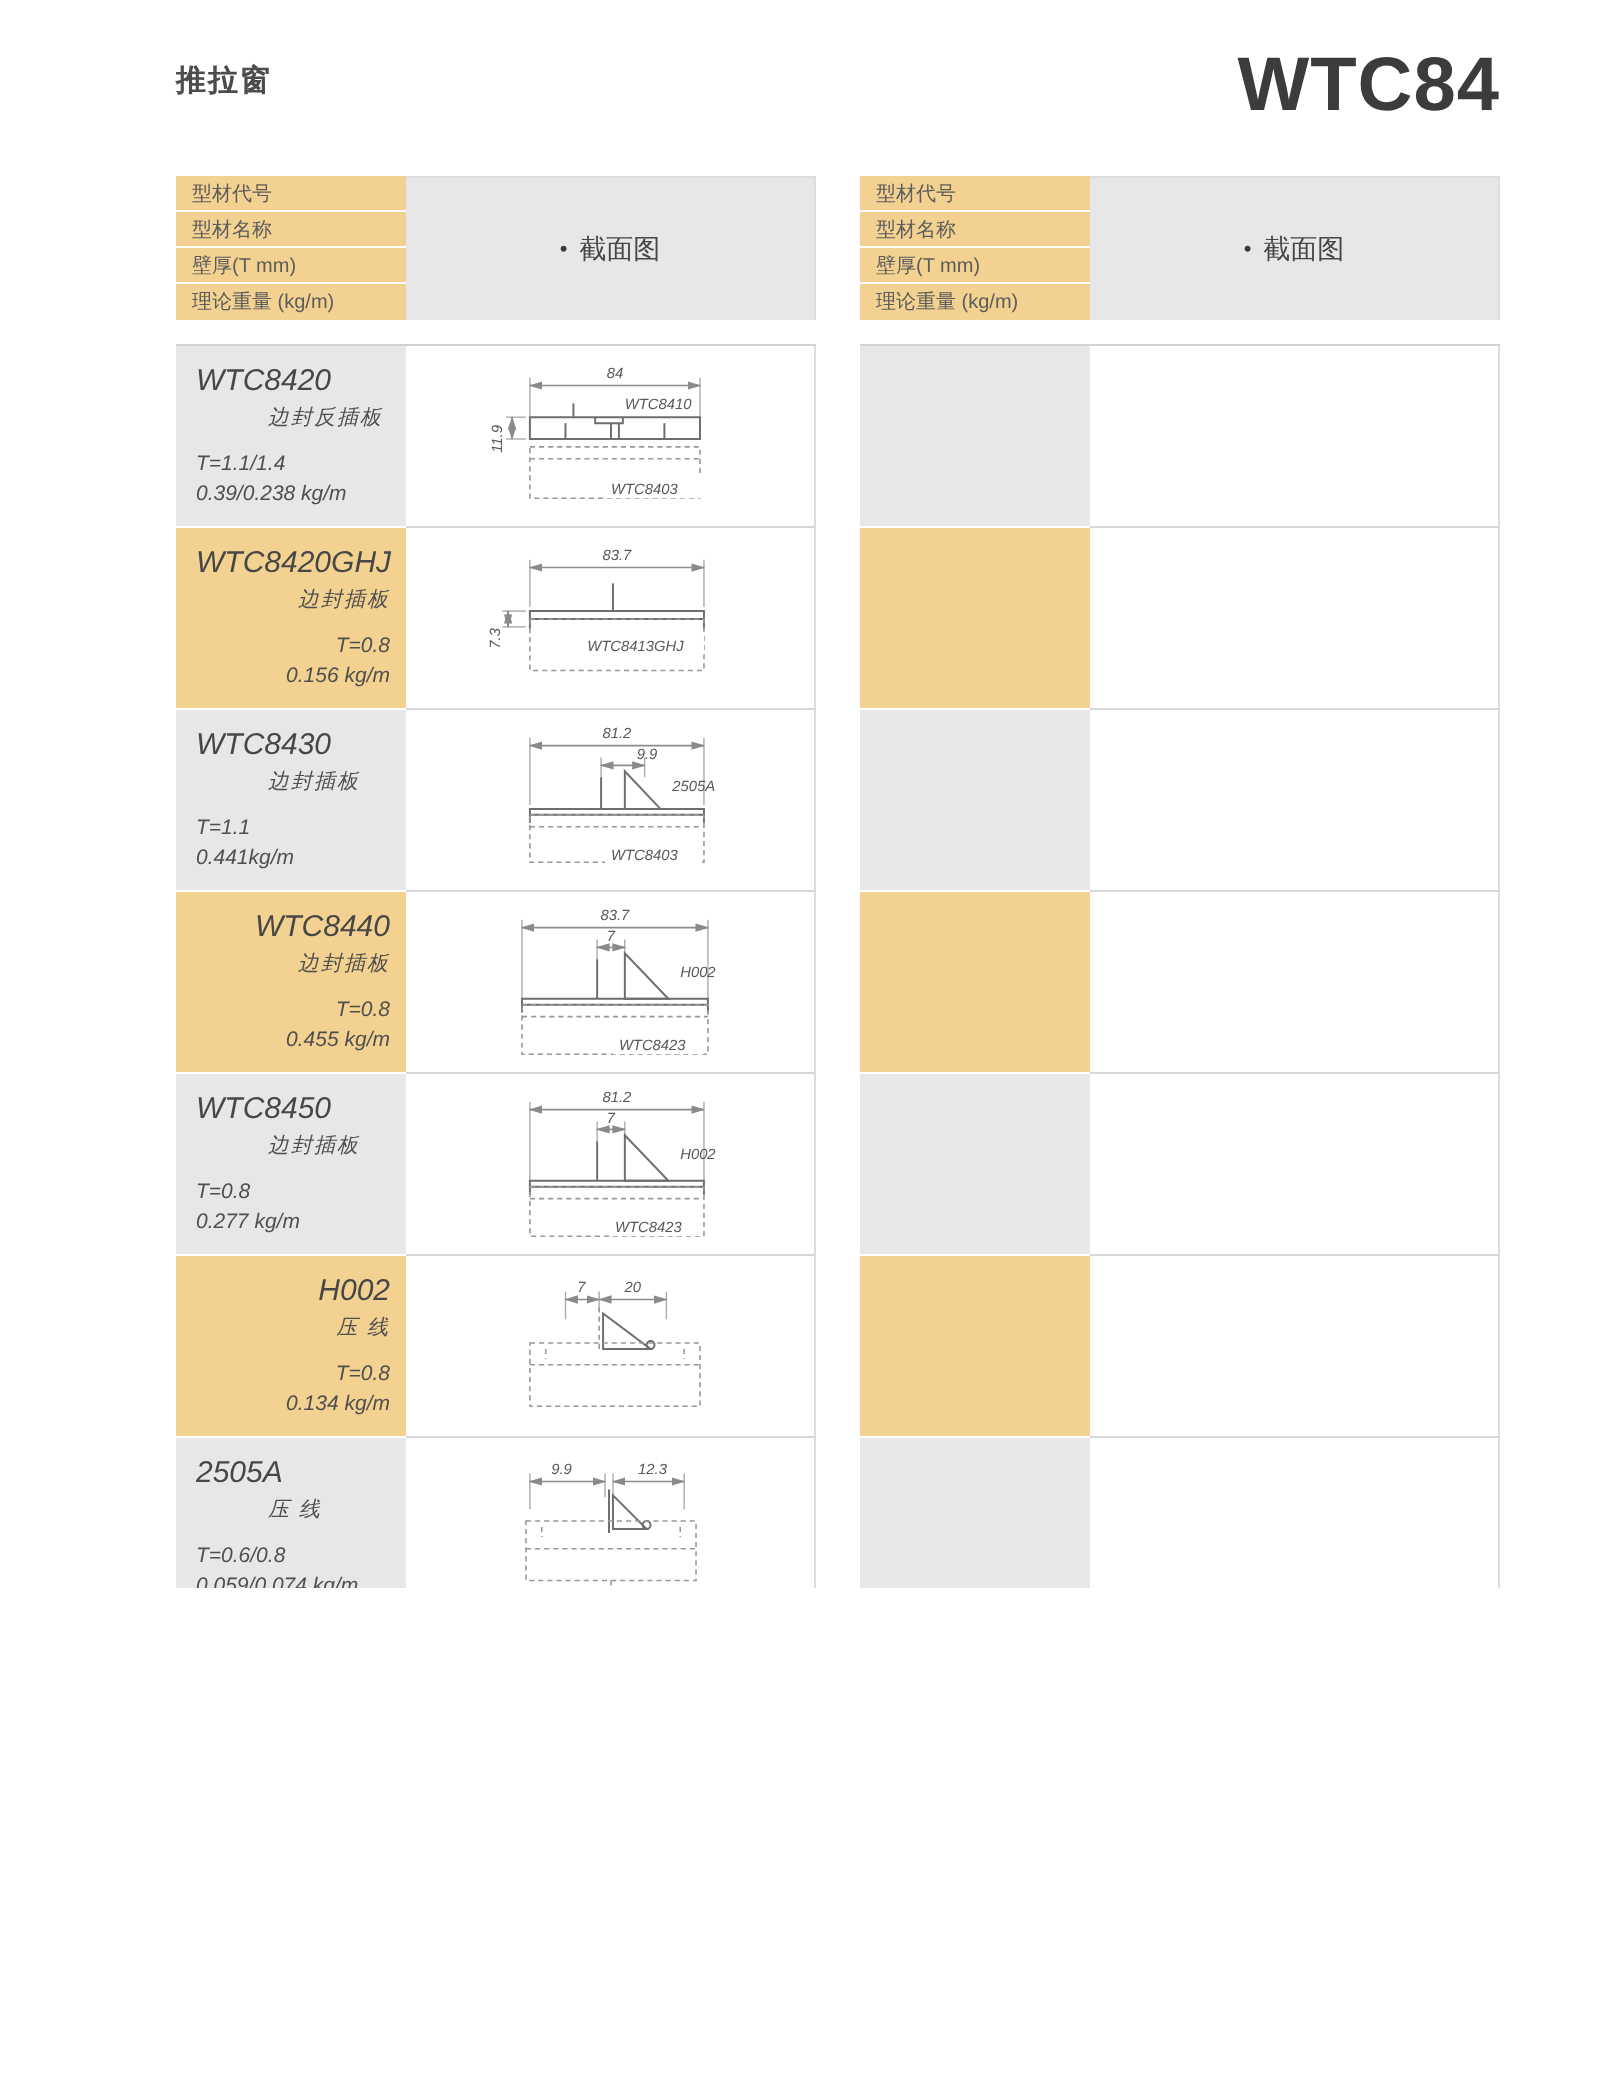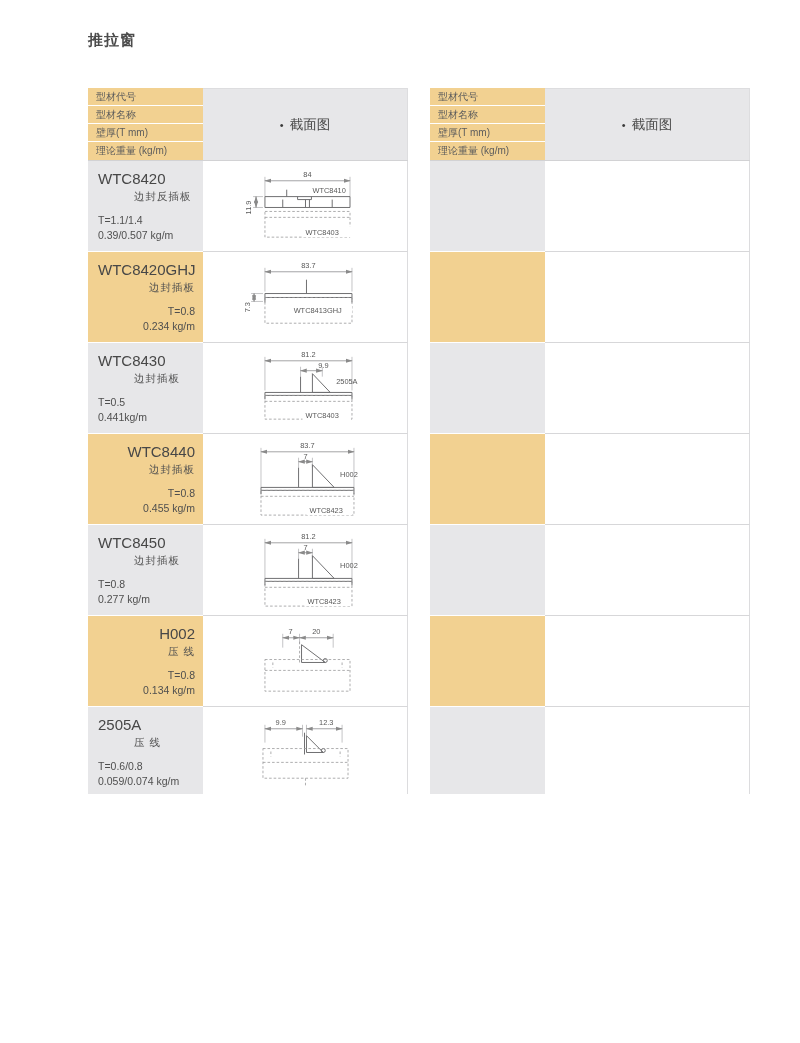--- a/index.html
+++ b/index.html
@@ -24,30 +24,30 @@
   #right-table { left:430px; }
 
   
   .thead { display:flex; border-bottom:1px solid #d2d2d4; }
   .thead-left { width:115px; display:flex; flex-direction:column; }
   .hcell {
     height:17px; margin-bottom:1px; background:#f2d191;
     font-size:10px; color:#5c5c5c; display:flex; align-items:center;
     padding-left:8px; box-sizing:border-box; white-space:nowrap;
   }
-  .hcell:last-child { margin-bottom:0; height:18px; }
+  .hcell:last-child { margin-bottom:12px; height:18px; }
   .thead-right {
     flex:1; background:#e7e7e9; display:flex; align-items:center; justify-content:center;
     gap:6px; color:#464646; font-size:13.5px; height:72px; box-sizing:border-box;
     border-top:1px solid #dddddf; border-right:1px solid #dddddf;
   }
   .bullet { font-size:11px; color:#3a3a3a; }
 
   
-  .trow { display:flex; }
+  .trow { display:flex;font-style:italic; }
   .row-h { height:91px; }
   .row-h-last { height:122px; }
   .info {
     width:115px; box-sizing:border-box; padding:9px 8px 7px 10px;
     display:flex; flex-direction:column; border-bottom:1px solid #ffffff;
   }
   .bg-gray  { background:#e7e7e9; }
   .bg-orange{ background:#f2d191;text-align:right; }
   .code  { font-size:15px; color:#474747; }
   .pname { font-size:10.5px; color:#4f4f4f; margin-top:3px; letter-spacing:1px;margin-left:36px; }
@@ -72,20 +72,21 @@
 
   <svg width="0" height="0" style="position:absolute">
     <defs>
       <marker id="arrw" viewBox="0 0 10 10" refX="9" refY="5" markerWidth="7" markerHeight="7" orient="auto-start-reverse" markerUnits="userSpaceOnUse">
         <path d="M0,2 L10,5 L0,8 z" fill="#8a8a8a"></path>
       </marker>
     </defs>
   </svg>
 
   <div class="category-title">推拉窗</div>
+  <div class="series-title">WTC84</div>
 
   <section class="spec-table" id="left-table">
     <div class="thead">
       <div class="thead-left">
         <div class="hcell">型材代号</div>
         <div class="hcell">型材名称</div>
         <div class="hcell">壁厚(T mm)</div>
         <div class="hcell">理论重量 (kg/m)</div>
       </div>
       <div class="thead-right">
@@ -93,21 +94,21 @@
         <span>截面图</span>
       </div>
     </div>
 
     <div class="trow row-h">
       <div class="info bg-gray">
         <div class="code">WTC8420</div>
         <div class="pname">边封反插板</div>
         <div class="specs">
           <div>T=1.1/1.4</div>
-          <div>0.39/0.507 kg/m</div>
+          <div>0.39/0.238 kg/m</div>
         </div>
       </div>
       <div class="diag">
         <svg viewBox="0 0 205 91">
           <g>
             <line class="ln-ext" x1="62" y1="16" x2="62" y2="36"></line>
             <line class="ln-ext" x1="148" y1="16" x2="148" y2="36"></line>
             <line class="ln-dim" x1="62" y1="20" x2="148" y2="20" marker-start="url(#arrw)" marker-end="url(#arrw)"></line>
             <line class="ln-ext" x1="50" y1="36" x2="60" y2="36"></line>
             <line class="ln-ext" x1="50" y1="47" x2="60" y2="47"></line>
@@ -134,21 +135,21 @@
         </svg>
       </div>
     </div>
 
     <div class="trow row-h">
       <div class="info bg-orange">
         <div class="code">WTC8420GHJ</div>
         <div class="pname">边封插板</div>
         <div class="specs">
           <div>T=0.8</div>
-          <div>0.234 kg/m</div>
+          <div>0.156 kg/m</div>
         </div>
       </div>
       <div class="diag">
         <svg viewBox="0 0 205 91">
           <g>
             <line class="ln-ext" x1="62" y1="16" x2="62" y2="40"></line>
             <line class="ln-ext" x1="150" y1="16" x2="150" y2="40"></line>
             <line class="ln-dim" x1="62" y1="20" x2="150" y2="20" marker-start="url(#arrw)" marker-end="url(#arrw)"></line>
             <line class="ln-ext" x1="48" y1="42" x2="60" y2="42"></line>
             <line class="ln-ext" x1="48" y1="50" x2="60" y2="50"></line>
@@ -169,21 +170,21 @@
           <text x="91" y="62">WTC8413GHJ</text>
         </svg>
       </div>
     </div>
 
     <div class="trow row-h">
       <div class="info bg-gray">
         <div class="code">WTC8430</div>
         <div class="pname">边封插板</div>
         <div class="specs">
-          <div>T=0.5</div>
+          <div>T=1.1</div>
           <div>0.441kg/m</div>
         </div>
       </div>
       <div class="diag">
         <svg viewBox="0 0 205 91">
           <g>
             <line class="ln-ext" x1="62" y1="14" x2="62" y2="48"></line>
             <line class="ln-ext" x1="150" y1="14" x2="150" y2="48"></line>
             <line class="ln-dim" x1="62" y1="18" x2="150" y2="18" marker-start="url(#arrw)" marker-end="url(#arrw)"></line>
             <line class="ln-ext" x1="98" y1="24" x2="98" y2="34"></line>

